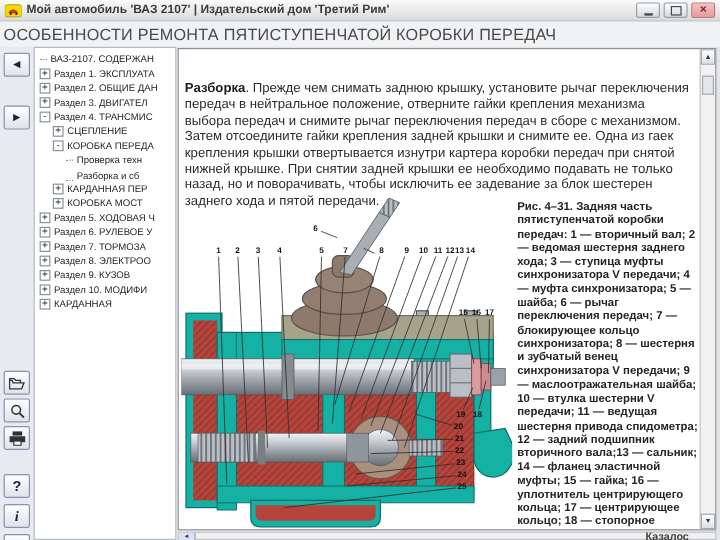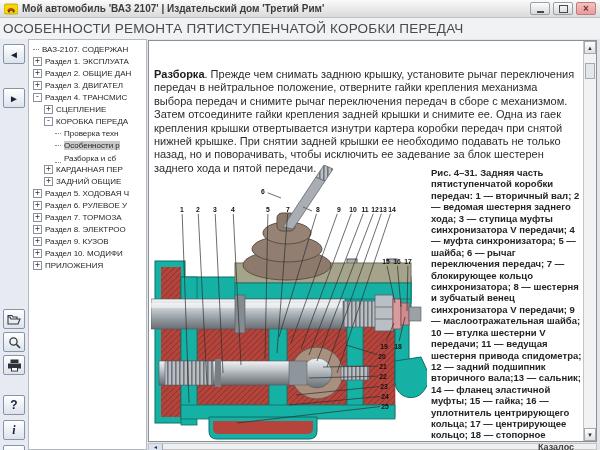--- a/index.html
+++ b/index.html
@@ -167,35 +167,31 @@
         <span class="tlabel">СЦЕПЛЕНИЕ</span>
       </div>
       <div class="trow" style="padding-left: 15px;">
         <span class="expander">-</span>
         <span class="tlabel">КОРОБКА ПЕРЕДА</span>
       </div>
       <div class="trow" style="padding-left: 26px;">
         <span class="dash"></span>
         <span class="tlabel">Проверка техн</span>
       </div>
-      <div class="trow" style="padding-left: 26px;">
-        <span class="dash"></span>
-        <span class="tlabel hl">Особенности р</span>
-      </div>
       <div class="trow" style="padding-left: 26px; align-items: flex-end;">
         <span class="dash"></span>
         <span class="tlabel">Разборка и сб</span>
       </div>
       <div class="trow" style="padding-left: 15px;">
         <span class="expander">+</span>
         <span class="tlabel">КАРДАННАЯ  ПЕР</span>
       </div>
       <div class="trow" style="padding-left: 15px;">
         <span class="expander">+</span>
-        <span class="tlabel">ЗАДНИЙ ОБЩИЕ</span>
+        <span class="tlabel">КОРОБКА МОСТ</span>
       </div>
       <div class="trow" style="padding-left: 4px;">
         <span class="expander">+</span>
         <span class="tlabel">Раздел 5. ХОДОВАЯ Ч</span>
       </div>
       <div class="trow" style="padding-left: 4px;">
         <span class="expander">+</span>
         <span class="tlabel">Раздел 6. РУЛЕВОЕ У</span>
       </div>
       <div class="trow" style="padding-left: 4px;">
@@ -209,21 +205,21 @@
       <div class="trow" style="padding-left: 4px;">
         <span class="expander">+</span>
         <span class="tlabel">Раздел 9. КУЗОВ</span>
       </div>
       <div class="trow" style="padding-left: 4px;">
         <span class="expander">+</span>
         <span class="tlabel">Раздел 10. МОДИФИ</span>
       </div>
       <div class="trow" style="padding-left: 4px;">
         <span class="expander">+</span>
-        <span class="tlabel">ПРИЛОЖЕНИЯ</span>
+        <span class="tlabel">КАРДАННАЯ</span>
       </div>
     </div>
 
   <div class="content">
     <div class="para"><b>Разборка</b><span>. Прежде чем снимать заднюю крышку, установите рычаг переключения передач в нейтральное положение, отверните гайки крепления механизма выбора передач и снимите рычаг переключения передач в сборе с механизмом. Затем отсоедините гайки крепления задней крышки и снимите ее. Одна из гаек крепления крышки отвертывается изнутри картера коробки передач при снятой нижней крышке. При снятии задней крышки ее необходимо подавать не только назад, но и поворачивать, чтобы исключить ее задевание за блок шестерен заднего хода и пятой передачи.</span></div>
 
     <div class="figure-diagram" id="diagram">
       <svg class="art" width="276" height="276" viewBox="0 0 276 276">
         <defs>
           <linearGradient id="shaft" x1="0" y1="0" x2="0" y2="1">

